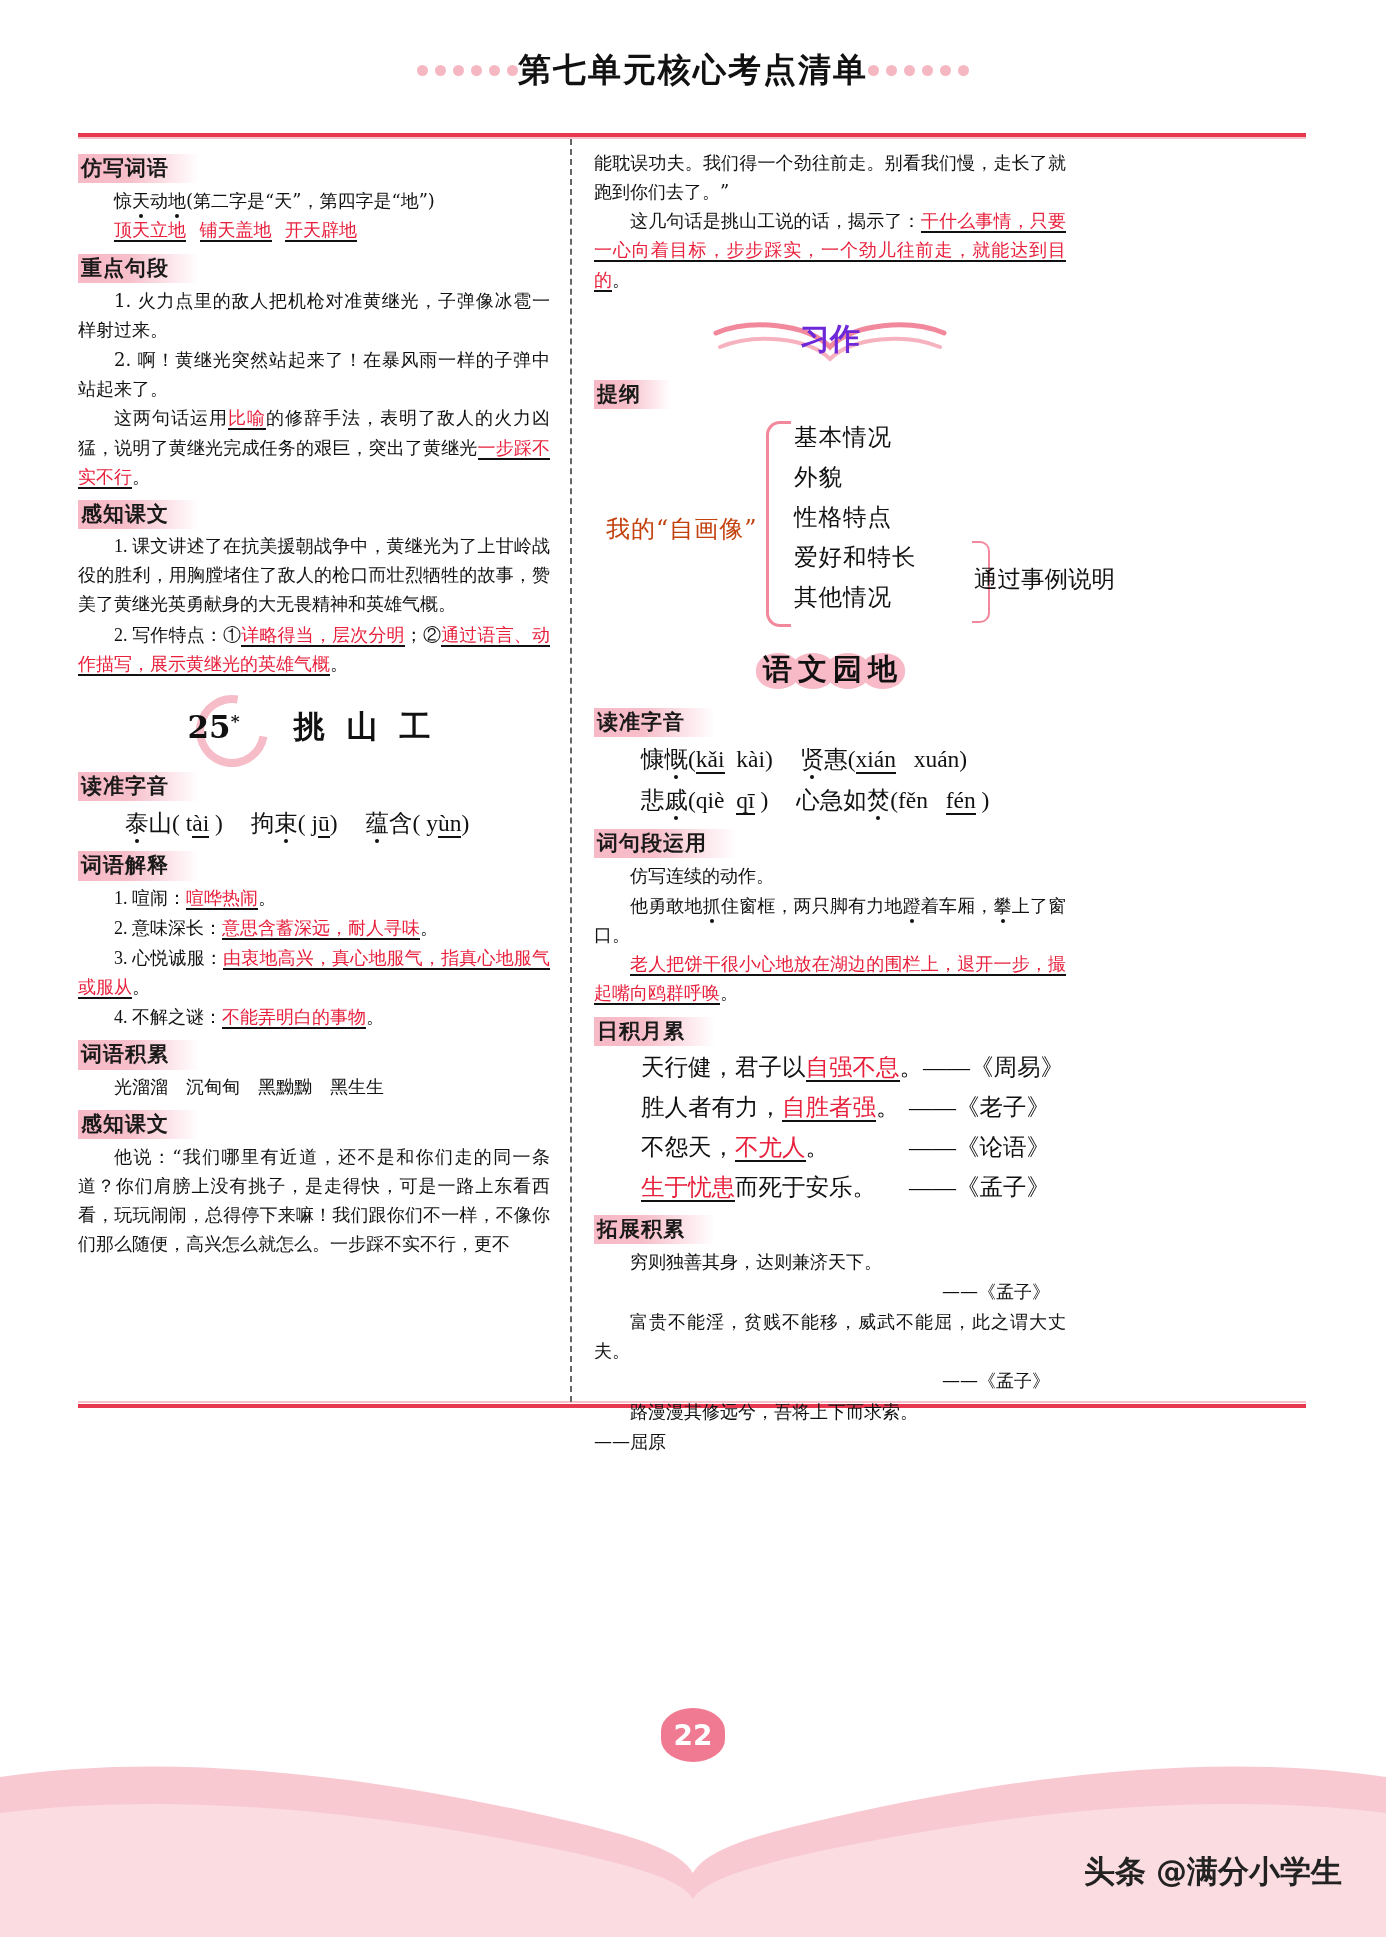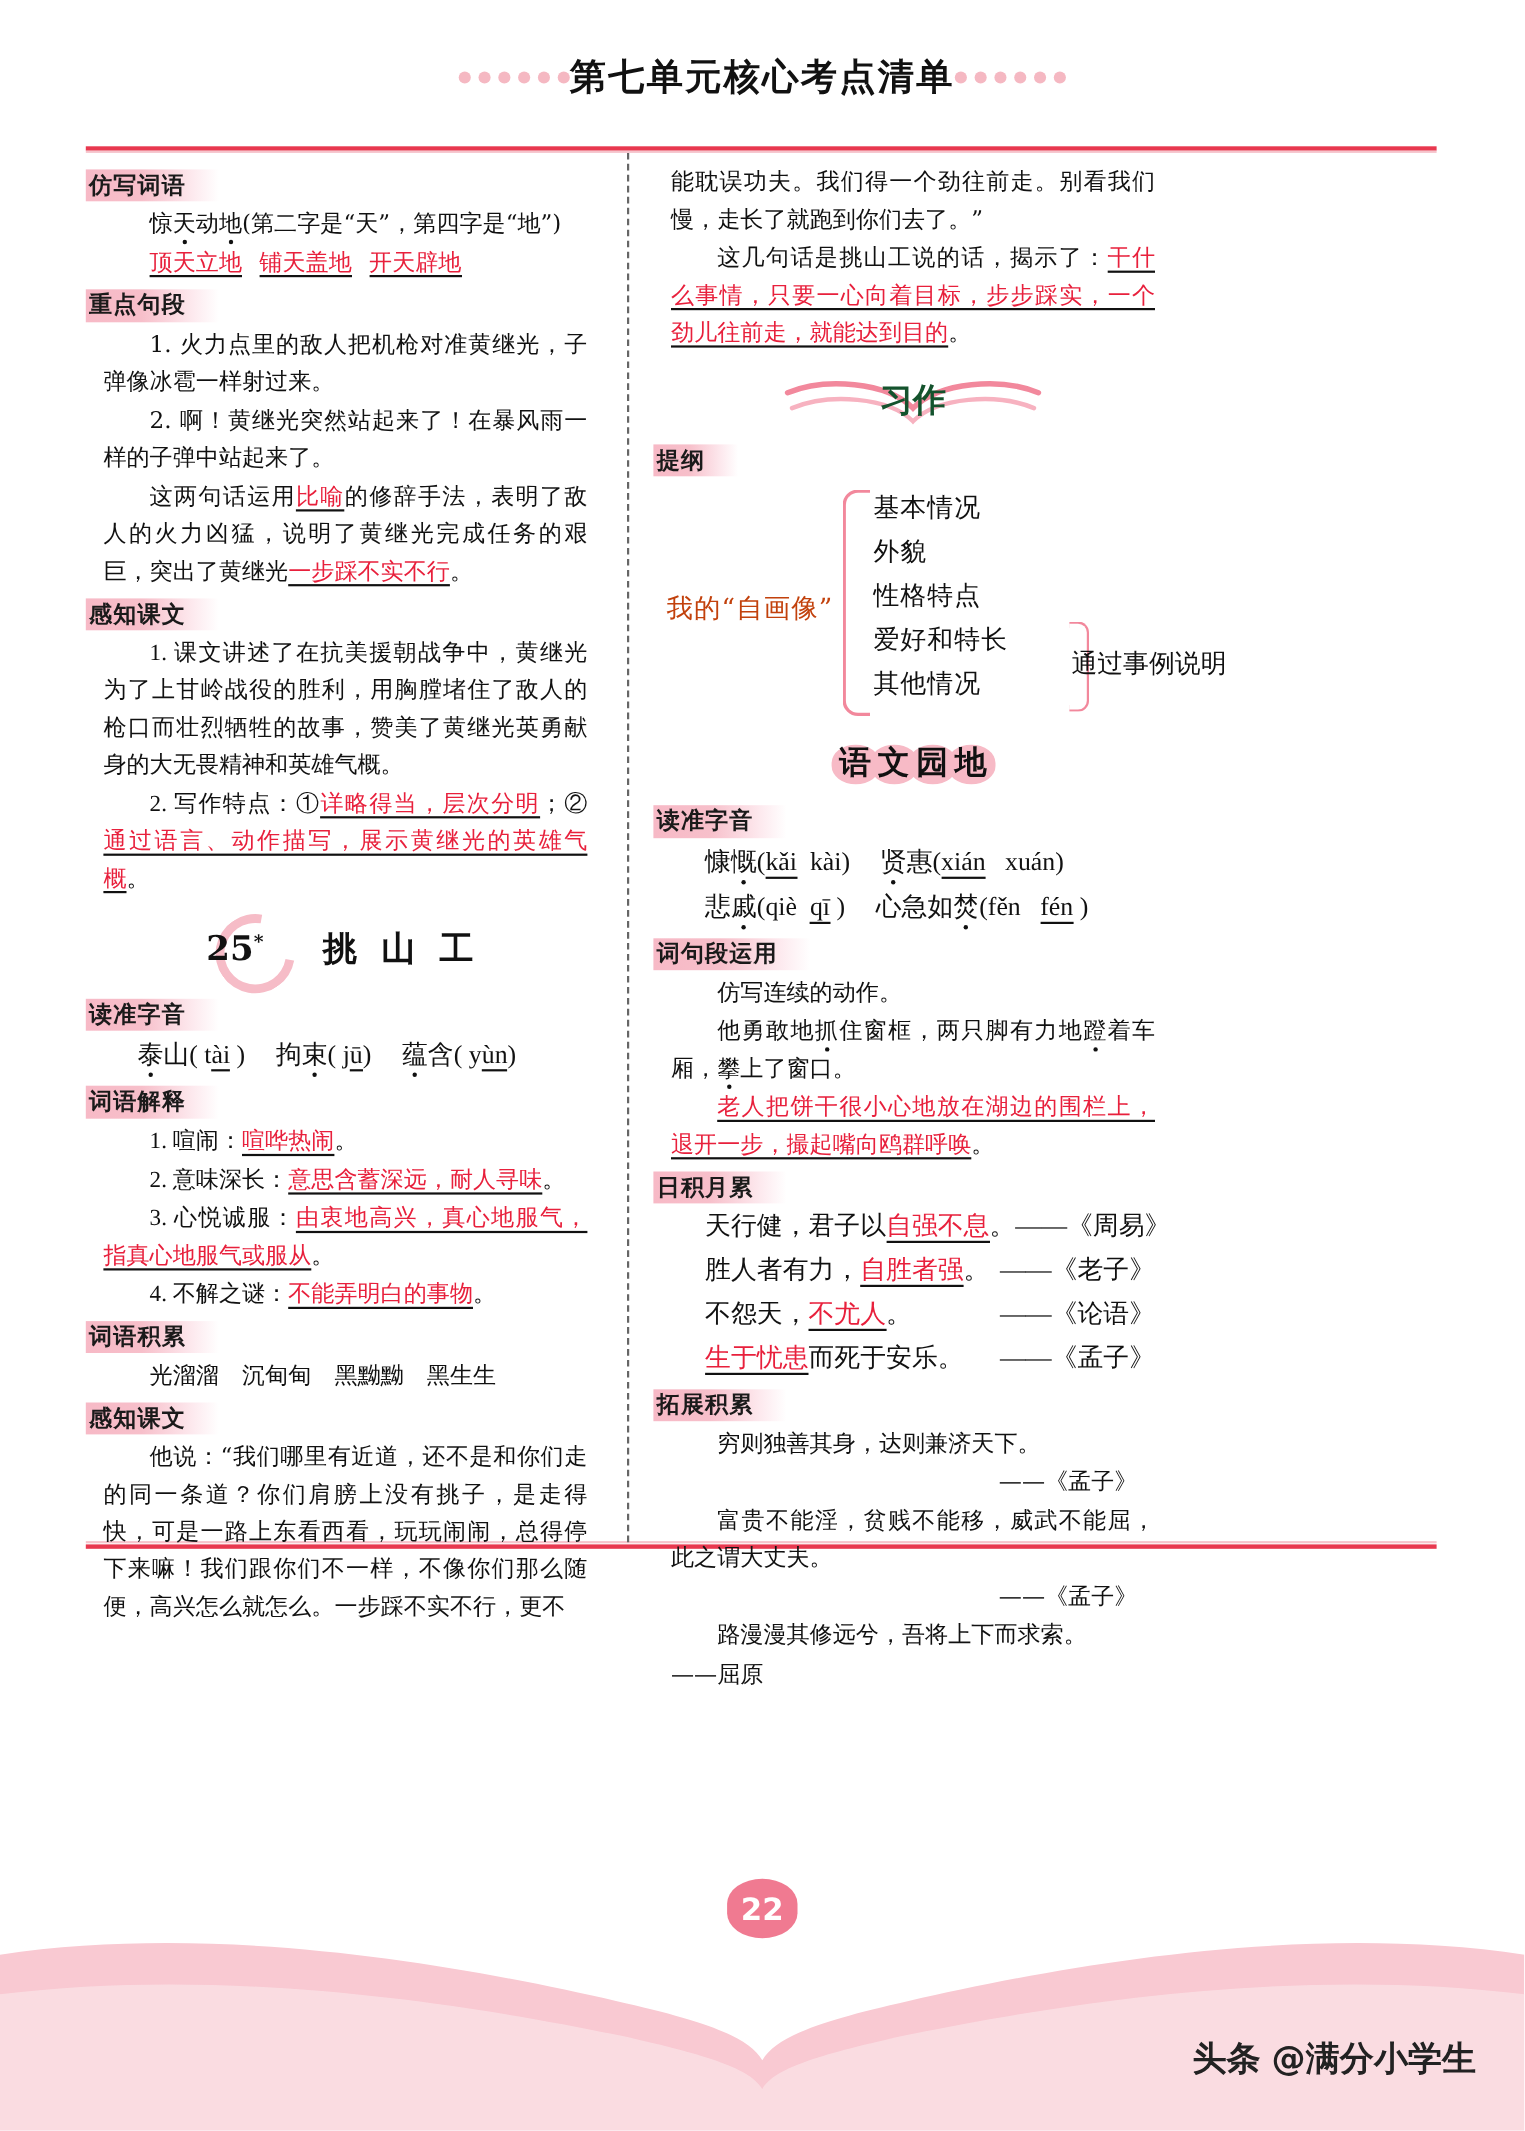--- a/index.html
+++ b/index.html
@@ -55,23 +55,23 @@
     display:inline-block;
     font-family:"DejaVu Sans","Liberation Sans",sans-serif;
     font-weight:bold;font-size:21px;color:#1a1a1a;
     padding:1px 30px 2px 3px;margin:7px 0 2px 0;
     background:linear-gradient(90deg,#f7b9c6 0%,#f7bfca 42%,#fde9ee 80%,#ffffff 100%);
     letter-spacing:1px;line-height:1.25;
   }
 
   
   .p{
-    font-size:21px;line-height:1.62;color:#111;
+    font-size:18px;line-height:1.62;color:#111;
     font-family:"Liberation Serif","DejaVu Serif",serif;
-    text-align:justify;margin:1px 16px;
+    text-align:justify;margin:1px 0;
   }
   .p.ind{text-indent:2em;}
   .kai{font-family:"DejaVu Serif","Liberation Serif",serif;}
   .ru{color:#e8203c;border-bottom:2.4px solid #111;}
   .dot{position:relative;}
   .dot:after{
     content:"";position:absolute;left:50%;bottom:-7px;margin-left:-2px;
     width:4px;height:4px;border-radius:50%;background:#111;
   }
 
@@ -98,21 +98,21 @@
     margin-left:54px;
   }
 
   
   .banner-xz{
     position:relative;height:62px;margin:14px 0 2px 0;
     display:flex;align-items:center;justify-content:center;
   }
   .banner-xz .txt{
     font-family:Liberation Serif, serif;
-    font-weight:bold;font-size:30px;color:#14532d;position:relative;z-index:3;
+    font-weight:bold;font-size:30px;color:#6d28d9;position:relative;z-index:3;
   }
   .bookline{position:absolute;z-index:1;}
   .bookline svg{display:block;}
 
   .banner-yw{
     position:relative;height:58px;margin:12px 0 2px 0;
     display:flex;align-items:center;justify-content:center;
   }
   .banner-yw .cell{
     position:relative;display:inline-block;margin:0 3px;

